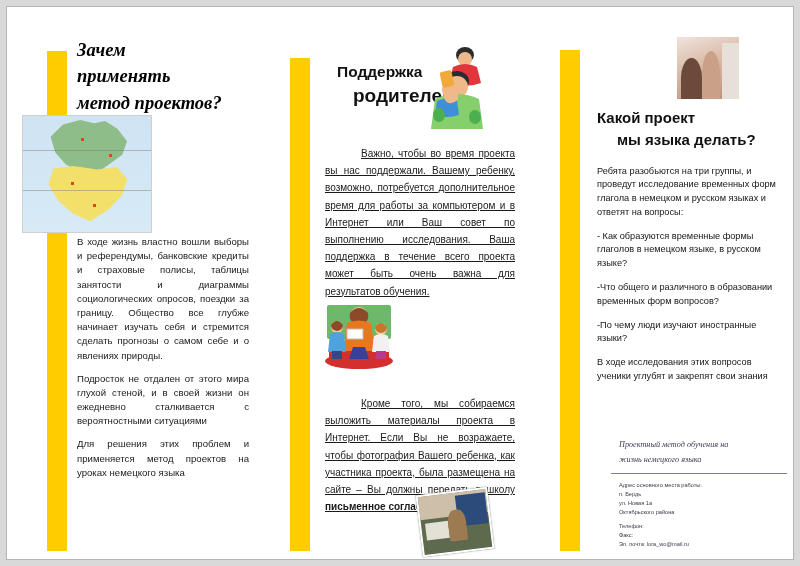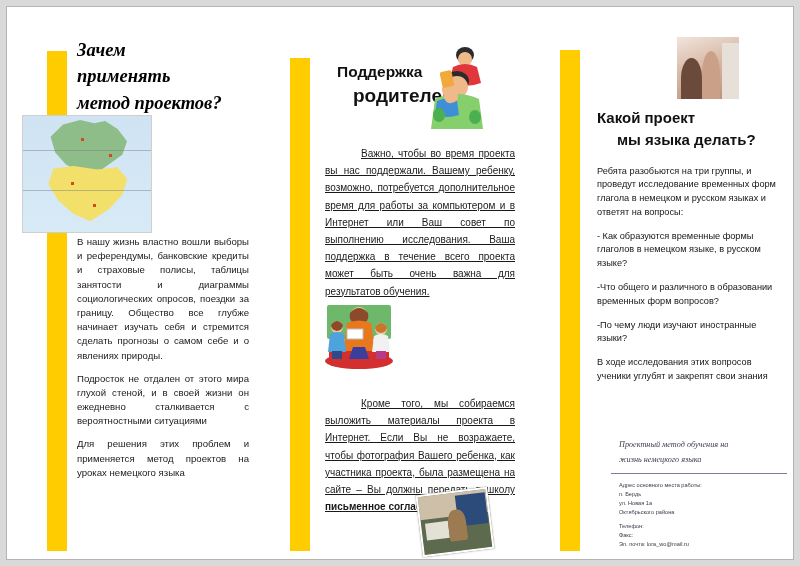--- a/index.html
+++ b/index.html
@@ -206,21 +206,21 @@
     <div class="map-land-s"></div>
     <div class="map-line" style="left:0; top:34px; width:130px;"></div>
     <div class="map-line" style="left:0; top:74px; width:130px;"></div>
     <div class="map-dot" style="left:86px; top:38px;"></div>
     <div class="map-dot" style="left:58px; top:22px;"></div>
     <div class="map-dot" style="left:48px; top:66px;"></div>
     <div class="map-dot" style="left:70px; top:88px;"></div>
   </div>
 
   <div class="body-col" style="left:70px; top:228px;">
-    <p>В нашу жизнь властно вошли выборы и референдумы, банковские кредиты и страховые полисы, таблицы занятости и диаграммы социологических опросов, поездки за границу. Общество все глубже начинает изучать себя и стремится сделать прогнозы о самом себе и о явлениях природы.</p>
+    <p>В ходе жизнь властно вошли выборы и референдумы, банковские кредиты и страховые полисы, таблицы занятости и диаграммы социологических опросов, поездки за границу. Общество все глубже начинает изучать себя и стремится сделать прогнозы о самом себе и о явлениях природы.</p>
     <p>Подросток не отдален от этого мира глухой стеной,  и в своей жизни он ежедневно сталкивается с вероятностными ситуациями</p>
     <p>Для решения этих проблем и применяется метод проектов на уроках  немецкого языка</p>
   </div>
 
   <div class="panel" id="panel2">
     <h2 class="title-sans">
       <span>Поддержка</span>
       <span class="ln2">родителей</span>
     </h2>
   </div>

